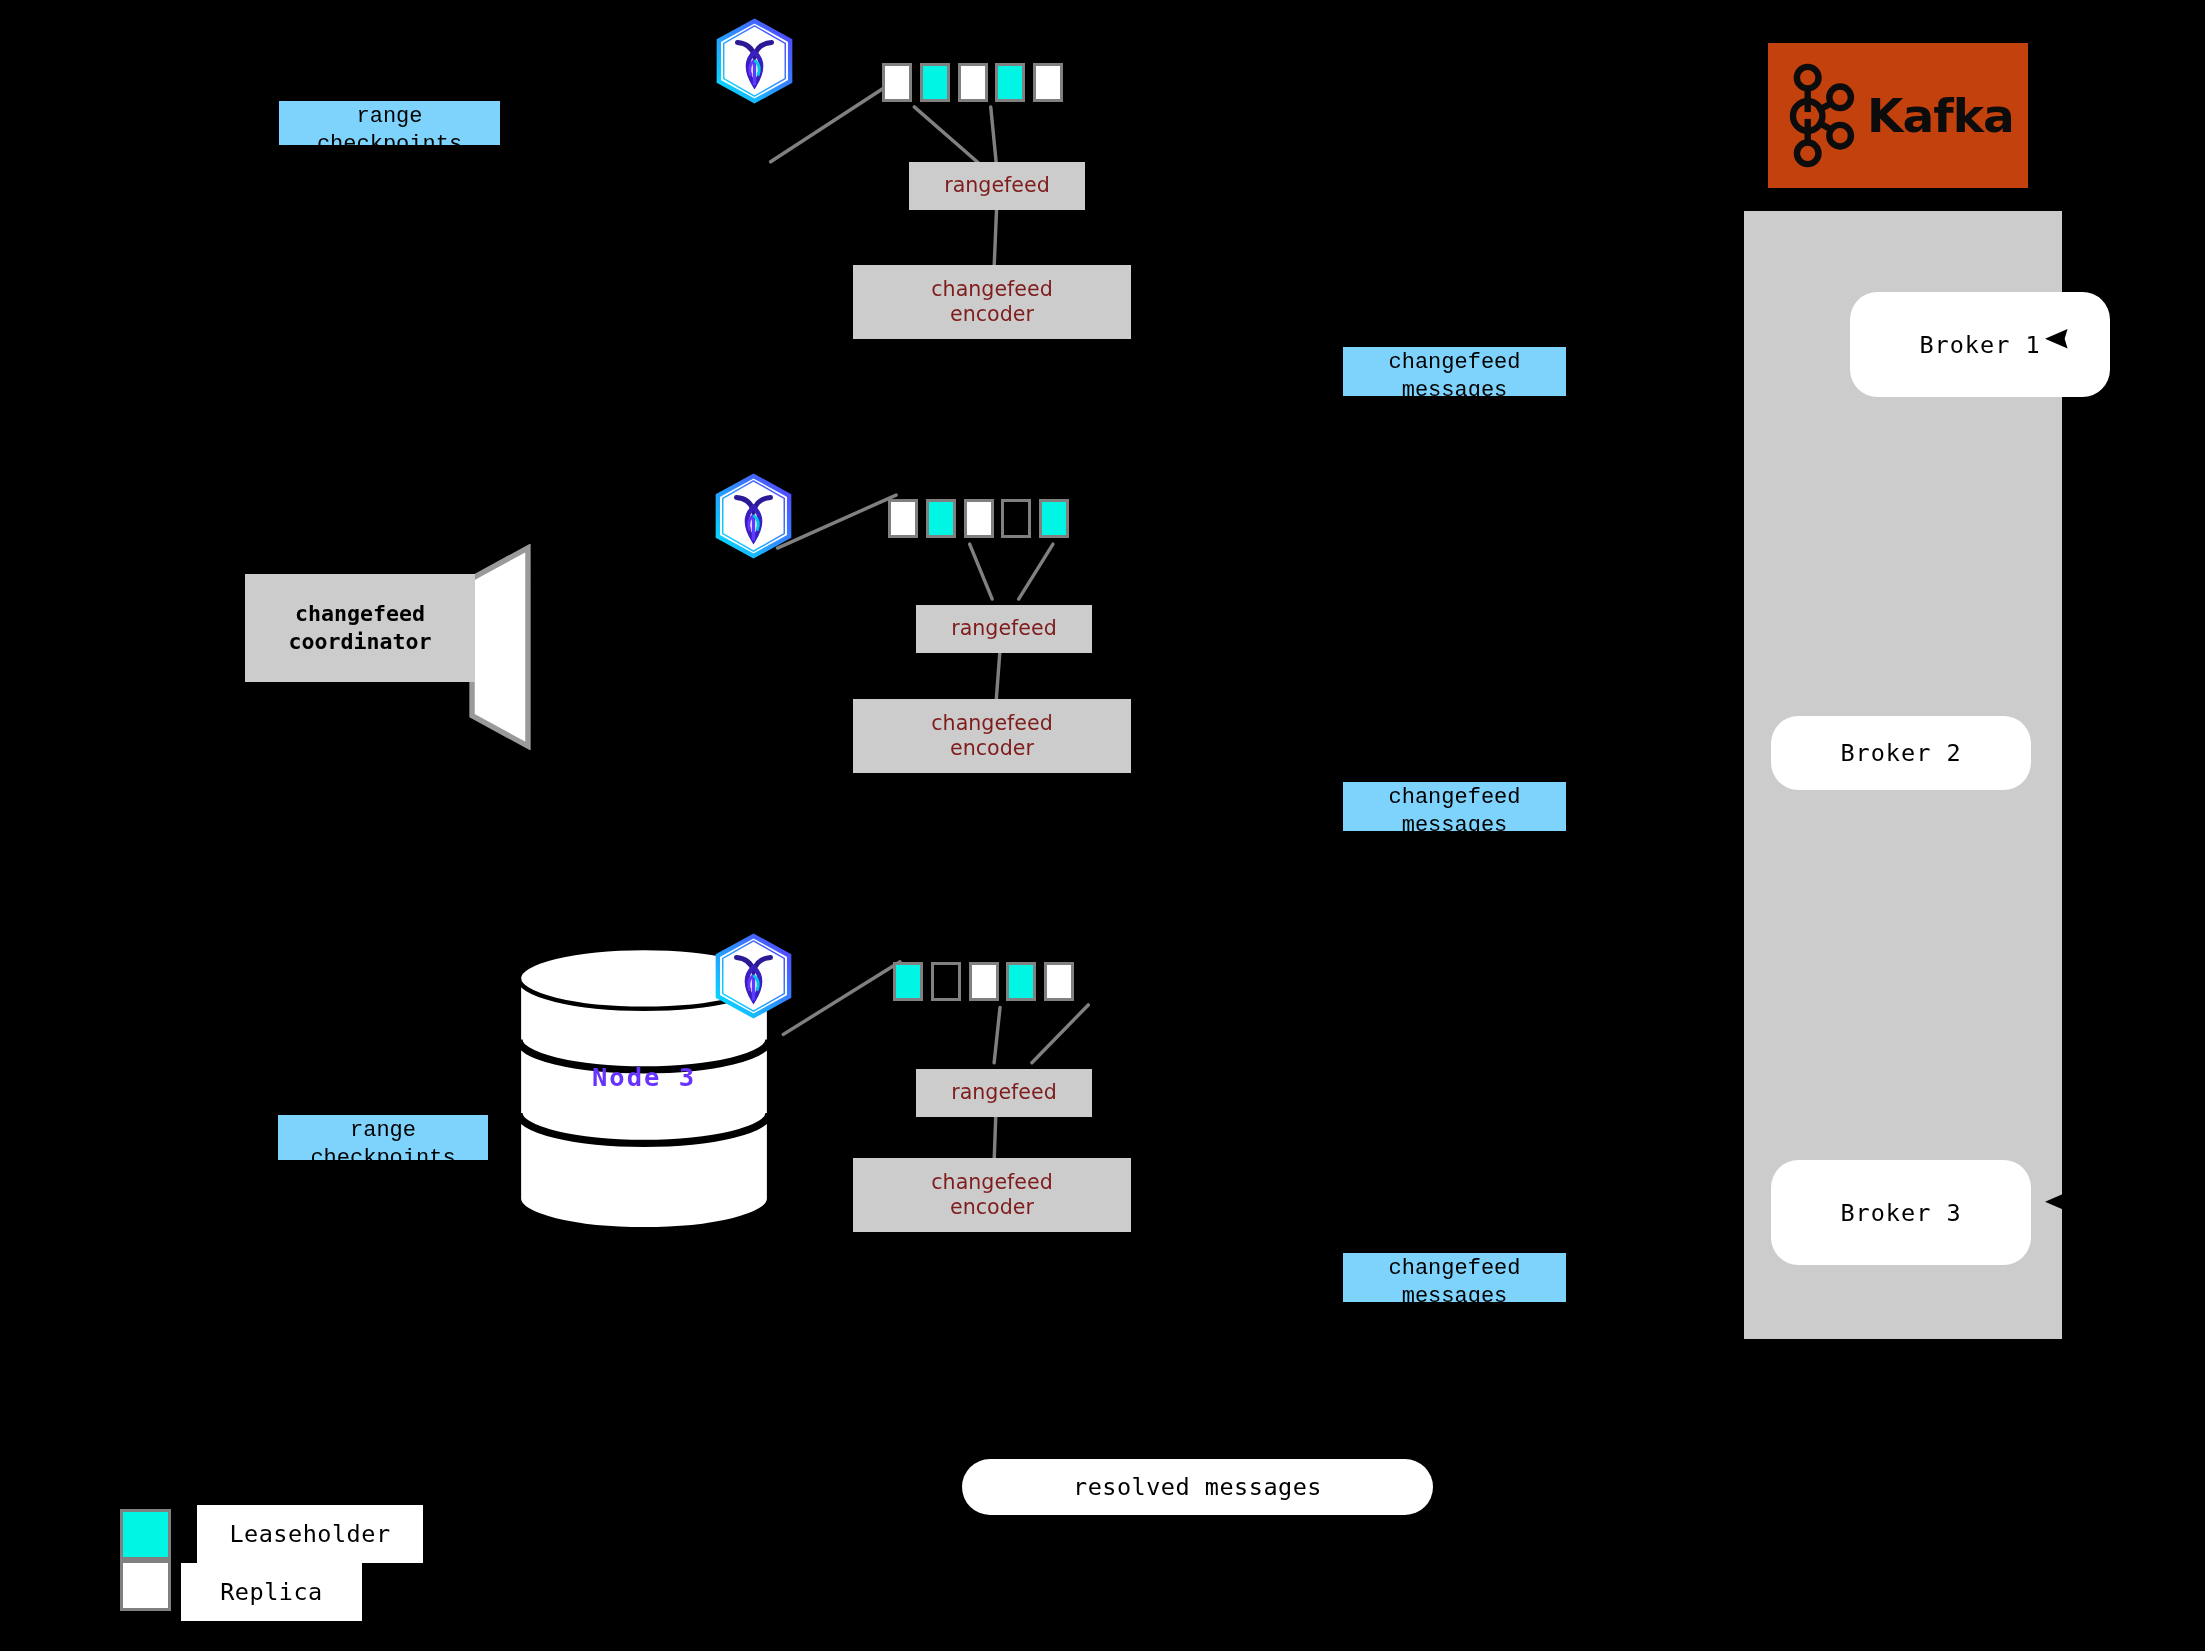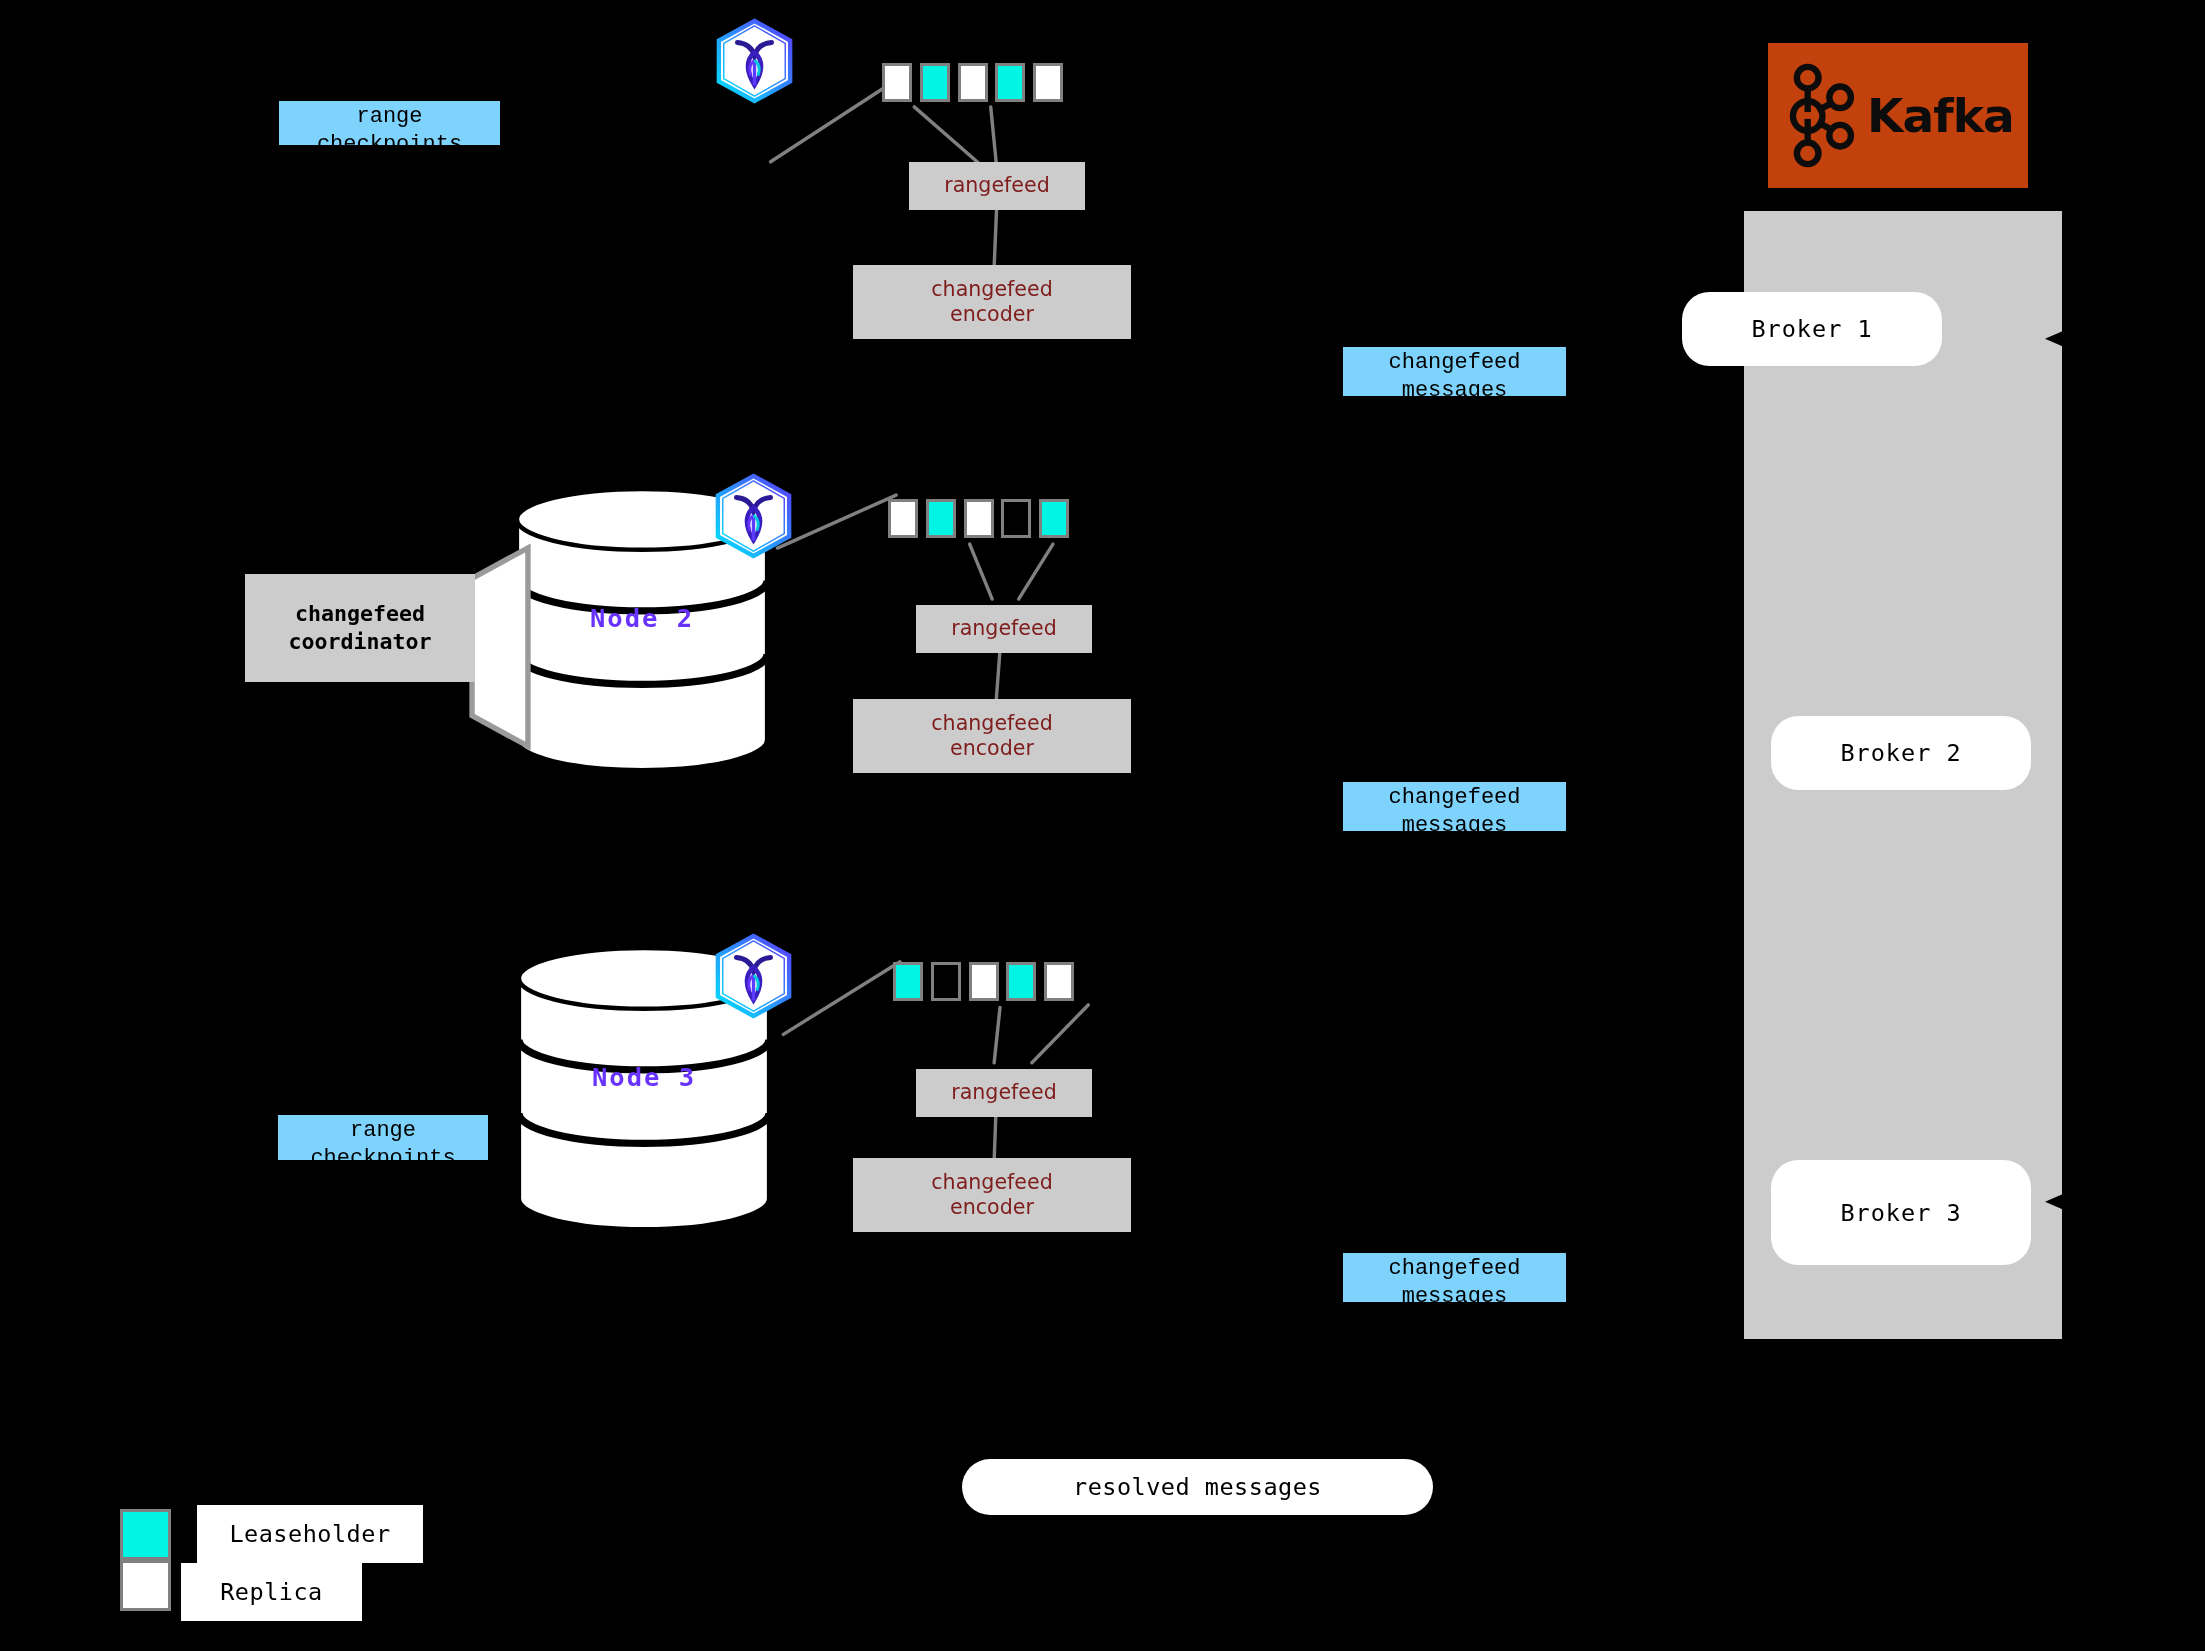--- a/index.html
+++ b/index.html
@@ -205,30 +205,20 @@
     <div class="range-box replica"></div>
   </div>
   <div class="gbox" style="left:909px; top:162px; width:176px; height:48px;">rangefeed</div>
   <div class="gbox" style="left:853px; top:265px; width:278px; height:74px;">changefeed
 encoder</div>
   <div class="wlabel" style="left:279px; top:101px; width:221px; height:44px;">
     <span>range
 checkpoints</span>
   </div>
 
-  <div class="node" style="left:512px; top:485px;">
-    <svg viewBox="0 0 530 600" preserveAspectRatio="none">
-      <path d="M10,70 L10,520 A255,62 0 0 0 520,520 L520,70 Z" fill="#fff"></path>
-      <ellipse cx="265" cy="70" rx="255" ry="62" fill="#fff" stroke="#000" stroke-width="9"></ellipse>
-      <path d="M10,70 L10,520 A255,62 0 0 0 520,520 L520,70" fill="none" stroke="#000" stroke-width="9"></path>
-      <path d="M10,195 A255,62 0 0 0 520,195" fill="none" stroke="#000" stroke-width="15"></path>
-      <path d="M10,345 A255,62 0 0 0 520,345" fill="none" stroke="#000" stroke-width="15"></path>
-    </svg>
-    <div class="node-label" style="top:118px;">Node 2</div>
-  </div>
   <div class="crdb-logo" style="left:712px; top:472px;">
     <svg viewBox="0 0 170 180">
       <defs>
         <linearGradient id="hexg2" x1="0" y1="1" x2="1" y2="0">
           <stop offset="0%" stop-color="#00E5FF"></stop>
             <stop offset="100%" stop-color="#5A3BFF"></stop>
         </linearGradient>
       </defs>
       <polygon points="85,8 158,48 158,132 85,172 12,132 12,48" fill="#fff" stroke="url(#hexg2)" stroke-width="9"></polygon>
       <polygon points="85,18 148,54 148,126 85,162 22,126 22,54" fill="none" stroke="url(#hexg2)" stroke-width="3"></polygon>
@@ -329,21 +319,21 @@
         <circle cx="52" cy="116" r="30"></circle>
         <circle cx="118" cy="78" r="22"></circle>
         <circle cx="118" cy="156" r="22"></circle>
       </g>
     </svg>
     <div class="kafka-word">Kafka</div>
   </div>
 
   <div class="broker-panel" style="left:1744px; top:211px; width:318px; height:1128px;"></div>
 
-  <div class="broker" style="left:1682px; top:292px; width:260px; height:74px;">Broker 1</div>
+  <div class="broker" style="left:1850px; top:292px; width:260px; height:105px;">Broker 1</div>
   <div class="broker" style="left:1771px; top:716px; width:260px; height:74px;">Broker 2</div>
   <div class="broker" style="left:1771px; top:1160px; width:260px; height:105px;">Broker 3</div>
 
   <div class="arrowhead" style="left:2045px; top:328px;">
     <svg width="22.6" height="21.6" viewBox="0 0 46 44">
         <polygon points="0,22 46,2 40,22 46,42" fill="#000"></polygon>
       </svg>
   </div>
   <div class="arrowhead" style="left:2045px; top:1191px;">
     <svg width="22.6" height="21.6" viewBox="0 0 46 44">

